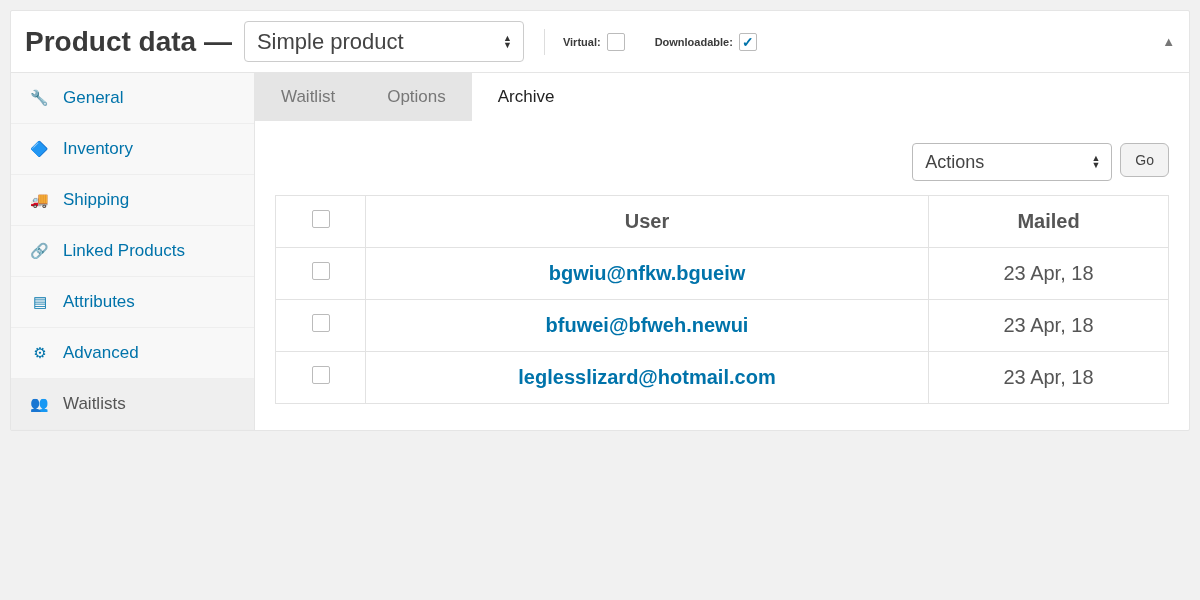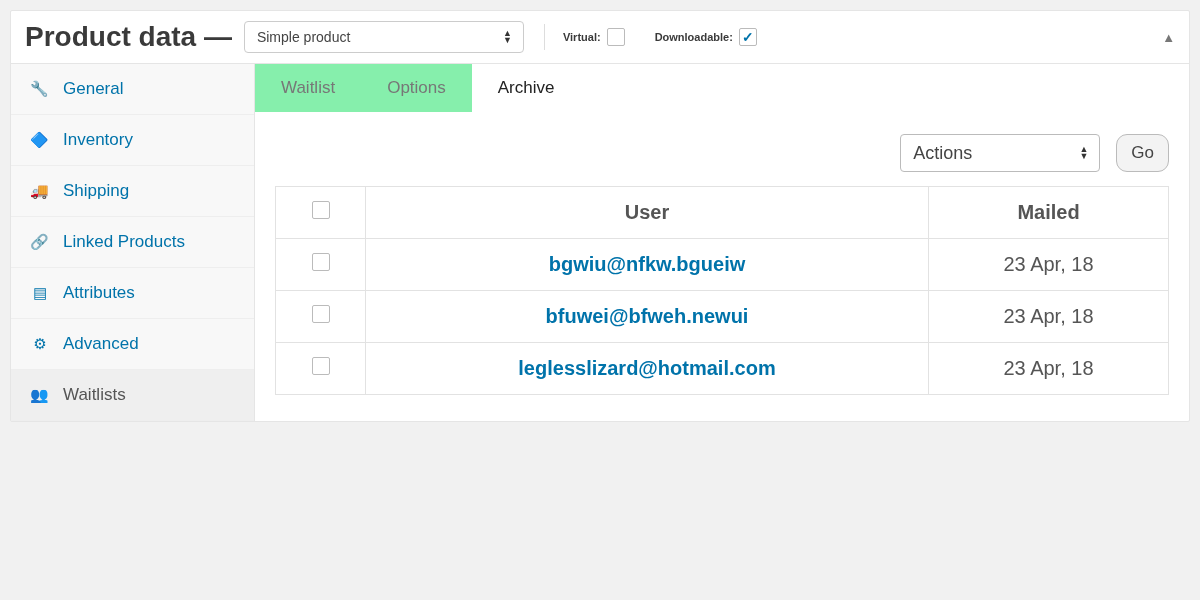--- a/index.html
+++ b/index.html
@@ -27,21 +27,21 @@
     color: #3a3a3a;
     margin-right: 12px;
   }
   .select-wrap {
     position: relative;
     display: inline-block;
   }
   .select-wrap select {
     appearance: none;
     -webkit-appearance: none;
-    font-size: 14px;
+    font-size: 22px;
     padding: 7px 36px 7px 12px;
     border: 1px solid #ccc;
     border-radius: 4px;
     background: #fff;
     color: #444;
     min-width: 280px;
   }
   .select-wrap .carets, .actions-wrap .carets {
     position: absolute;
     right: 12px;
@@ -126,55 +126,55 @@
     flex: 1;
     padding: 0;
   }
   .tabbar {
     display: flex;
   }
   .tab {
     padding: 14px 26px;
     font-size: 17px;
     color: #777;
-    background: #86efac;
+    background: #e5e5e5;
     cursor: pointer;
   }
   .tab.active {
     background: #fff;
     color: #222;
     font-weight: 500;
   }
   .toolbar {
     display: flex;
     justify-content: flex-end;
     align-items: flex-start;
     padding: 22px 20px 14px;
-    gap: 16px;
+    gap: 8px;
   }
   .actions-wrap {
     position: relative;
   }
   .actions-wrap select {
     appearance: none;
     -webkit-appearance: none;
     font-size: 18px;
     padding: 8px 40px 8px 12px;
     border: 1px solid #bbb;
     border-radius: 4px;
     background: #fff;
     color: #444;
     min-width: 200px;
   }
   .go-btn {
     padding: 8px 14px;
     border: 1px solid #bbb;
-    border-radius: 11px;
+    border-radius: 6px;
     background: #f3f3f3;
-    font-size: 17px;
+    font-size: 14px;
     color: #444;
     cursor: pointer;
   }
   .tablewrap { padding: 0 20px 20px; }
   table {
     width: 100%;
     border-collapse: collapse;
     border: 1px solid #ddd;
   }
   th, td {

